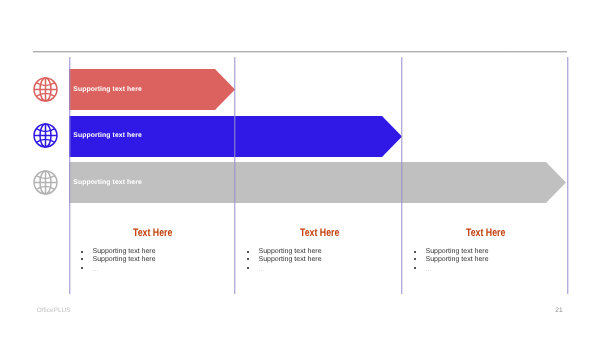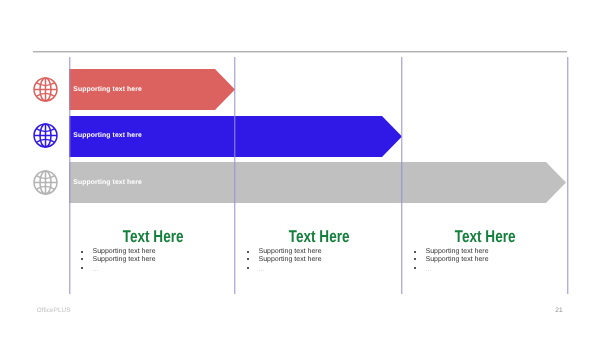--- a/index.html
+++ b/index.html
@@ -12,21 +12,21 @@
   .divider{position:absolute;top:57.3px;width:2px;height:236.5px;z-index:5;
            background:linear-gradient(to right,rgba(150,143,205,0.72) 0%,rgba(150,143,205,0.72) 50%,rgba(150,143,205,0.30) 50%,rgba(150,143,205,0.30) 100%);}
 
   .bar{position:absolute;}
   .bar svg{display:block;}
   .bartext{position:absolute;color:#ffffff;font-size:6.8px;font-weight:bold;
            letter-spacing:0.1px;white-space:nowrap;will-change:opacity;}
 
   .globe{position:absolute;}
 
-  .coltitle{position:absolute;font-size:17px;font-weight:bold;color:#15803d;
+  .coltitle{position:absolute;font-size:11px;font-weight:bold;color:#c2410c;
             text-align:center;white-space:nowrap;}
   .coltitle span{display:inline-block;transform:scaleX(0.8);transform-origin:center;will-change:opacity;}
   .blist{position:absolute;}
   .brow{position:absolute;left:0;height:7.6px;width:100px;}
   .brow.r1{top:0;} .brow.r2{top:7.6px;} .brow.r3{top:16.3px;}
   .r1 .bdot{top:2.5px;} .r2 .bdot{top:2.5px;} .r3 .bdot{top:2.5px;}
   .bdot{position:absolute;left:-0.2px;top:2.4px;width:2.2px;height:1.7px;background:#555;}
   .btxt{position:absolute;left:11.5px;top:0;font-size:7px;color:#333333;white-space:nowrap;will-change:opacity;}
   .btxt.dim{color:#c9c9c9;top:-0.9px;font-size:7.6px;}
 

